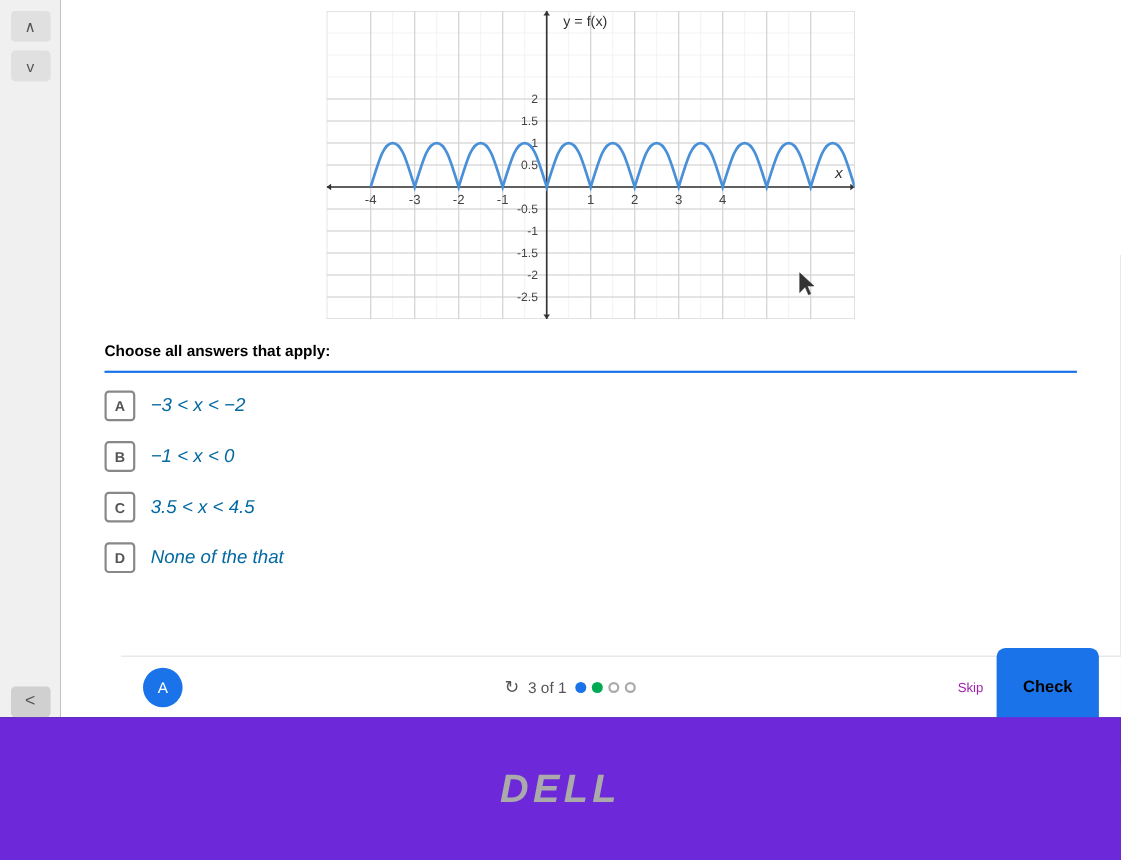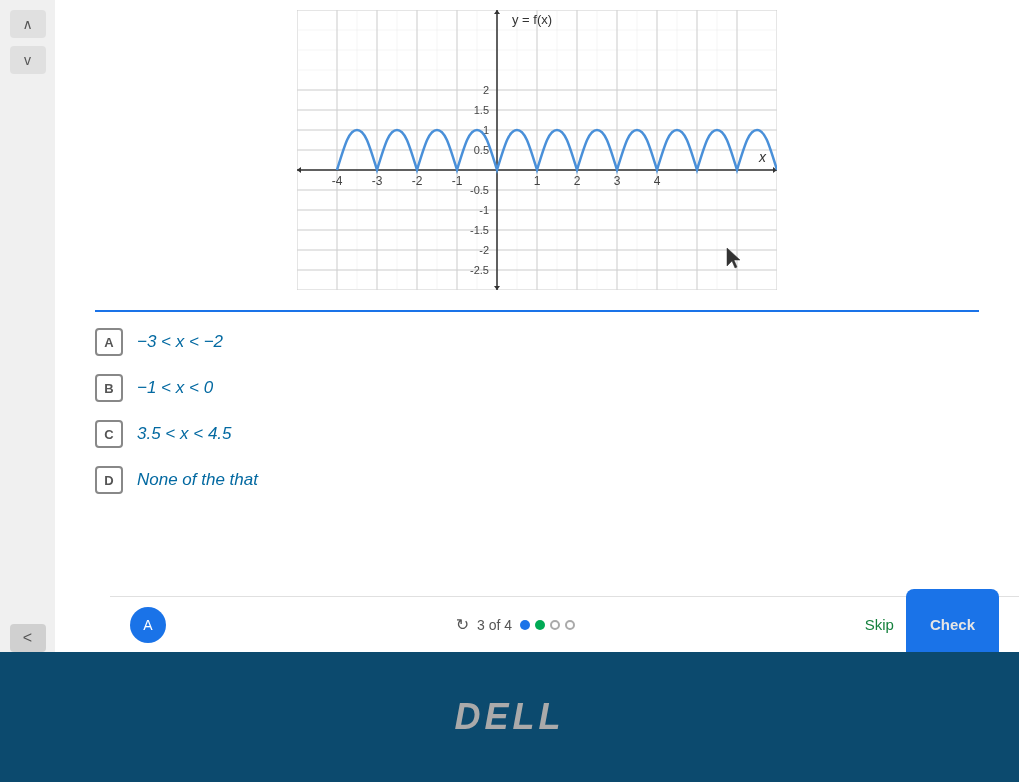--- a/index.html
+++ b/index.html
@@ -20,21 +20,21 @@
       position: relative;
     }
 
     
     .laptop-body {
       position: absolute;
       bottom: 0;
       left: 0;
       right: 0;
       height: 130px;
-      background: #0c4a6e;
+      background: #6d28d9;
       display: flex;
       align-items: center;
       justify-content: center;
     }
 
     .dell-logo {
       color: #aaa;
       font-size: 36px;
       font-weight: 700;
       letter-spacing: 4px;
@@ -228,29 +228,29 @@
 
     .bottom-right {
       display: flex;
       align-items: center;
       gap: 12px;
     }
 
     .skip-btn {
       background: none;
       border: none;
-      color: #15803d;
-      font-size: 15px;
+      color: #a21caf;
+      font-size: 12px;
       cursor: pointer;
       font-weight: 500;
     }
 
     .check-btn {
       background: #1a73e8;
-      color: #e5e5e5;
+      color: #000000;
       border: none;
       border-radius: 8px;
       padding: 27px 24px;
       font-size: 15px;
       font-weight: 600;
       cursor: pointer;
     }
   </style>
 </head>
 <body>
@@ -407,20 +407,21 @@
             " fill="none" stroke="#4a90d9" stroke-width="2.5"></path>
 
             <g transform="translate(430,238)">
               <polygon points="0,0 0,18 5,13 8,20 10,19 7,12 13,12" fill="#333" stroke="#333" stroke-width="0.5"></polygon>
             </g>
           </svg>
         </div>
       </div>
 
       <div class="question-section">
+        <p class="instruction-text">Choose all answers that apply:</p>
         <hr class="divider">
 
         <div class="answer-option">
           <div class="option-badge">A</div>
           <span class="option-text">−3 &lt; <i>x</i> &lt; −2</span>
         </div>
 
         <div class="answer-option">
           <div class="option-badge">B</div>
           <span class="option-text">−1 &lt; <i>x</i> &lt; 0</span>
@@ -440,21 +441,21 @@
 
     <div class="bottom-bar">
       <div class="bottom-left">
         <div class="avatar-circle">
           <span>A</span>
         </div>
       </div>
 
       <div class="progress-info">
         <span style="font-size:16px; color:#555;">↻</span>
-        <span>3 of 4</span>
+        <span>3 of 1</span>
         <div class="progress-dots">
           <div class="dot dot-check"></div>
           <div class="dot dot-correct"></div>
           <div class="dot dot-empty"></div>
           <div class="dot dot-empty"></div>
         </div>
       </div>
 
       <div class="bottom-right">
         <button class="skip-btn">Skip</button>

